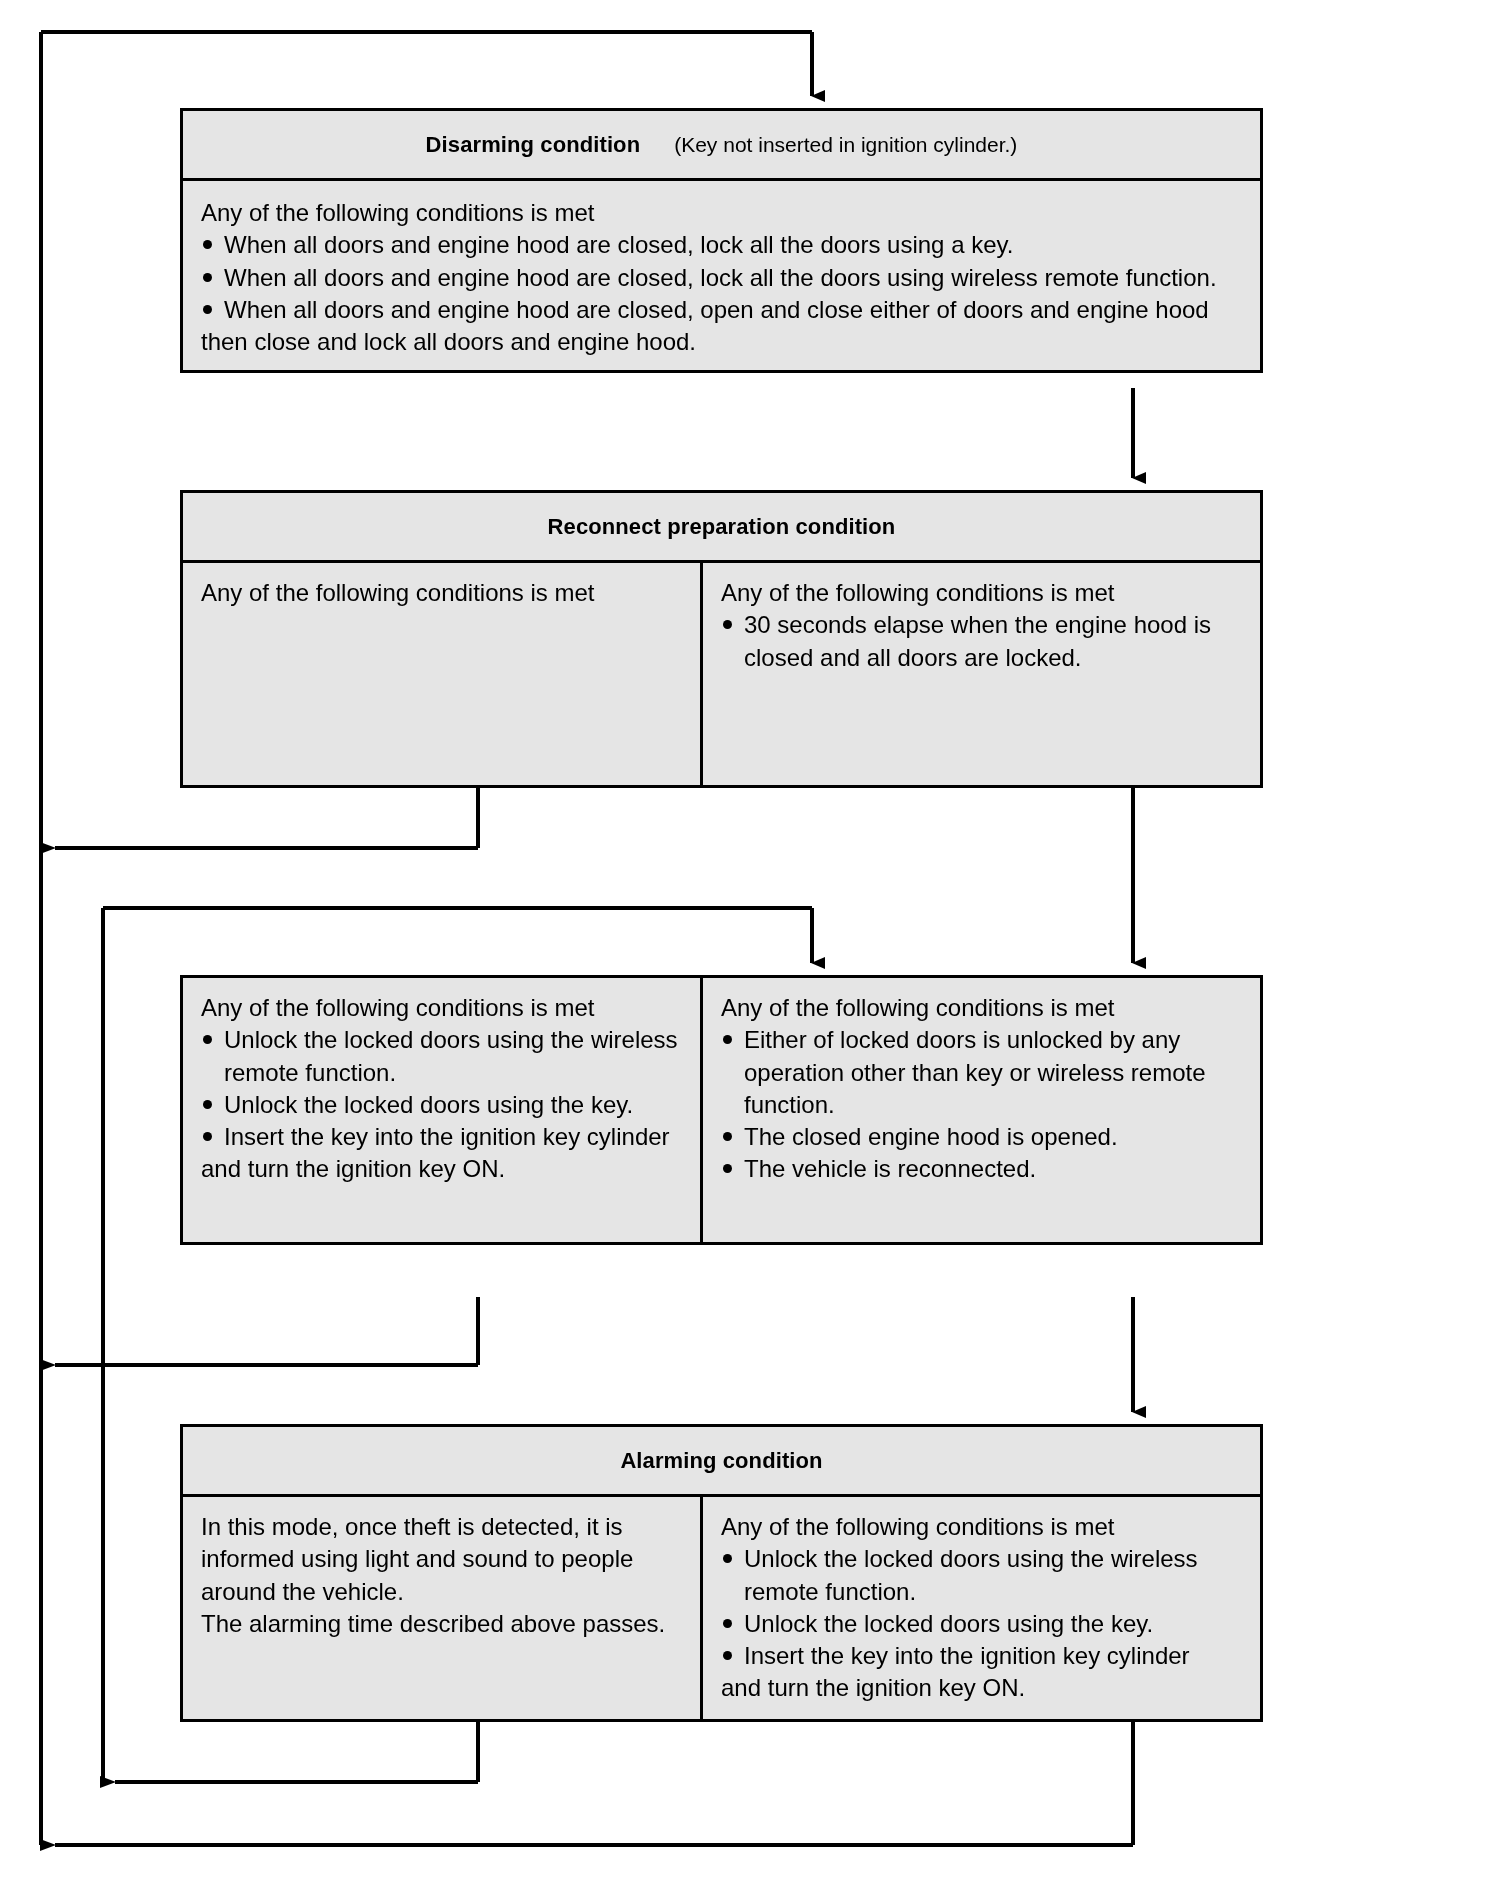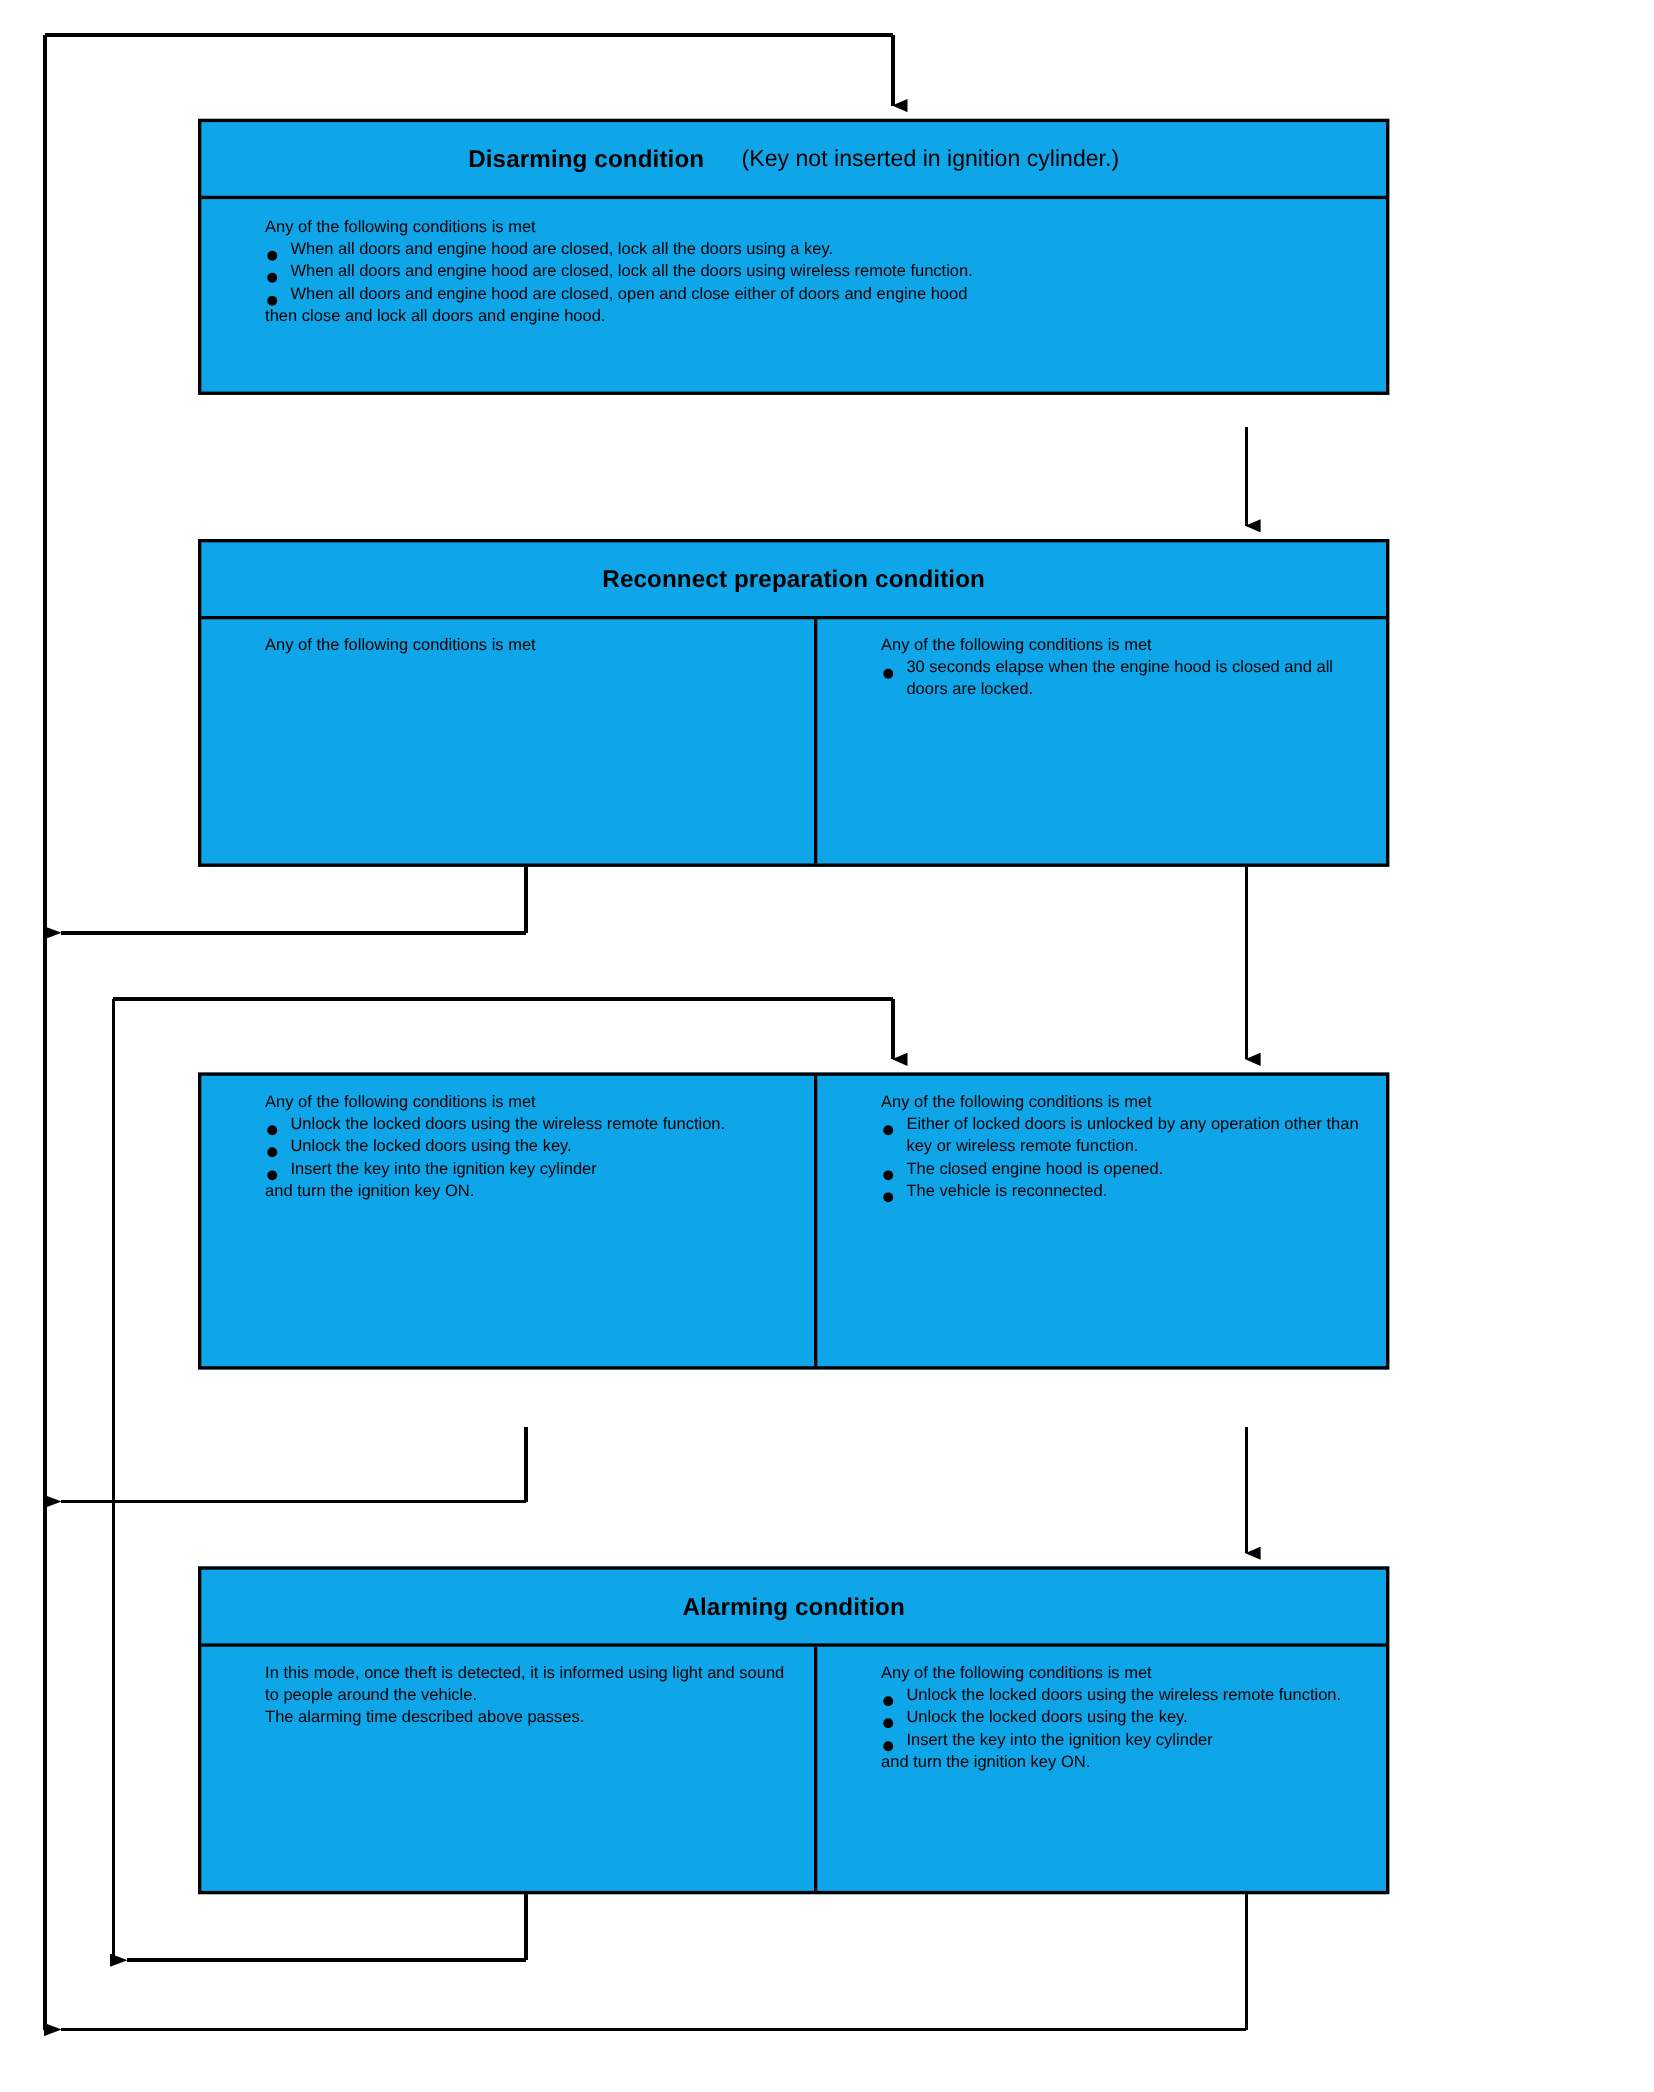--- a/index.html
+++ b/index.html
@@ -30,21 +30,21 @@
     left: 0; top: 0;
     width: 1504px;
     height: 1902px;
     pointer-events: none;
   }
 
   
   .node {
     position: absolute;
     border: 3px solid #000;
-    background: #0ea5e9;
+    background: #e5e5e5;
     box-sizing: border-box;
   }
   .node-title {
     height: 70px;
     border-bottom: 3px solid #000;
     display: flex;
     align-items: center;
     justify-content: center;
     box-sizing: border-box;
   }
@@ -58,23 +58,22 @@
     margin-left: 34px;
     font-weight: normal;
   }
   .node-body {
     display: flex;
     box-sizing: border-box;
   }
   .col {
     box-sizing: border-box;
     padding: 14px 12px 10px 18px;
-    font-size: 15px;
+    font-size: 24px;
     line-height: 1.345;
-    margin-left: 40px;
   }
   .col.left {
     border-right: 3px solid #000;
   }
   .col.full {
     padding: 16px 12px 12px 18px;
   }
   .lead {
     margin: 0 0 0 0;
     white-space: pre-wrap;

